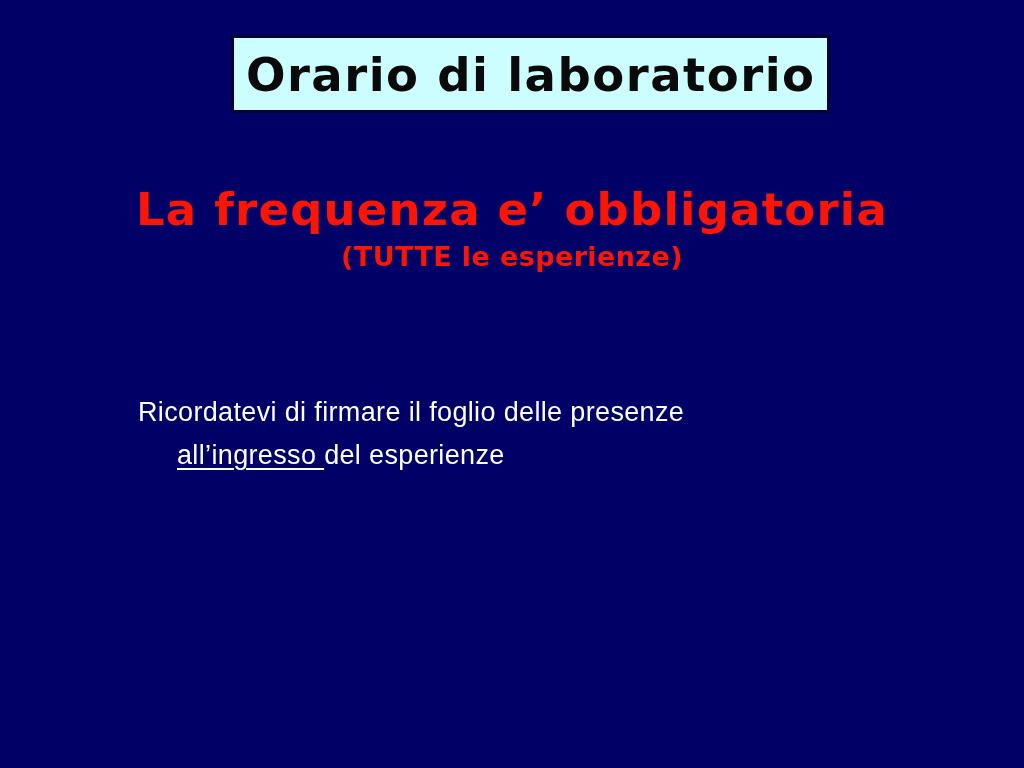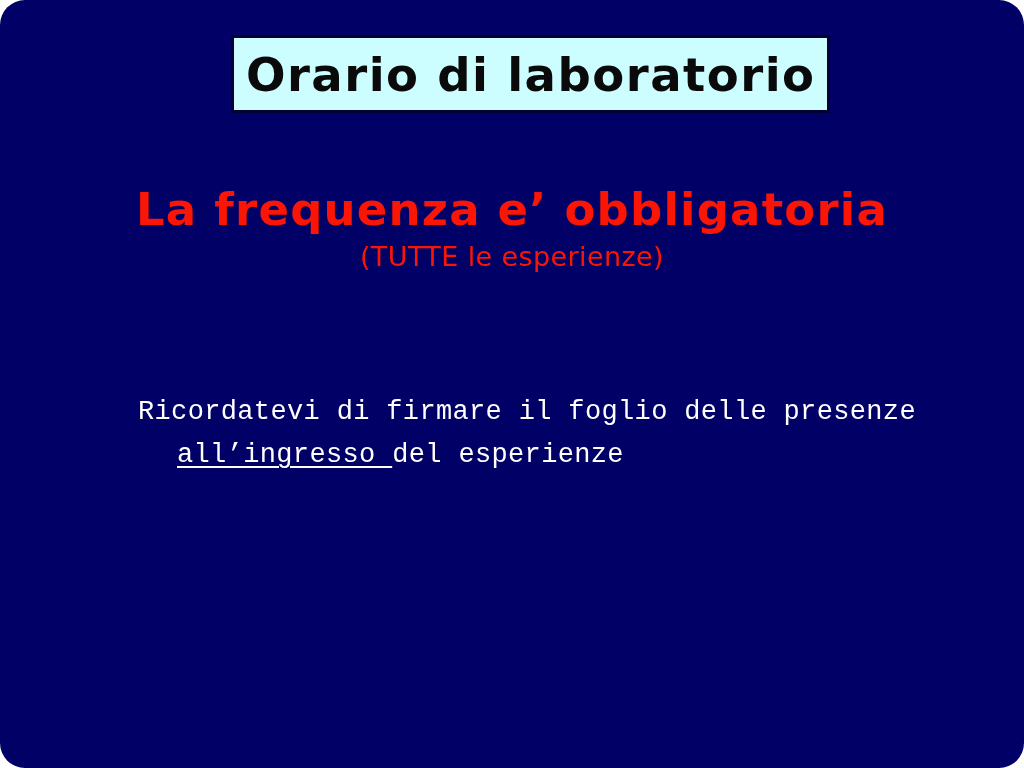--- a/index.html
+++ b/index.html
@@ -12,21 +12,20 @@
     overflow: hidden;
     font-family: "DejaVu Sans", sans-serif;
   }
 
   #slide {
     position: relative;
     width: 1024px;
     height: 768px;
     background: #000066;
     box-sizing: border-box;
-    border-radius: 25px;
   }
 
   
   #title-box {
     position: absolute;
     left: 231px;
     top: 35px;
     width: 599px;
     height: 78px;
     background: #CCFDFF;
@@ -62,34 +61,34 @@
     font-weight: bold;
     letter-spacing: 1.2px;
     line-height: 1.08;
     white-space: nowrap;
   }
   #red-subline {
     margin-top: 7px;
     color: #FB1505;
     font-family: "DejaVu Sans", sans-serif;
     font-size: 27px;
-    font-weight: normal;
+    font-weight: bold;
     letter-spacing: 0.4px;
     line-height: 1.1;
     white-space: nowrap;
   }
 
   
   #body-block {
     position: absolute;
     left: 138px;
     top: 391px;
     width: 800px;
     color: #FFFFFF;
-    font-family: Liberation Mono, monospace;
+    font-family: Liberation Sans, sans-serif;
     font-size: 27px;
     font-weight: normal;
     letter-spacing: 0.35px;
     line-height: 43px;
   }
   #body-block .line {
     white-space: nowrap;
   }
   .u {
     text-decoration: underline;

